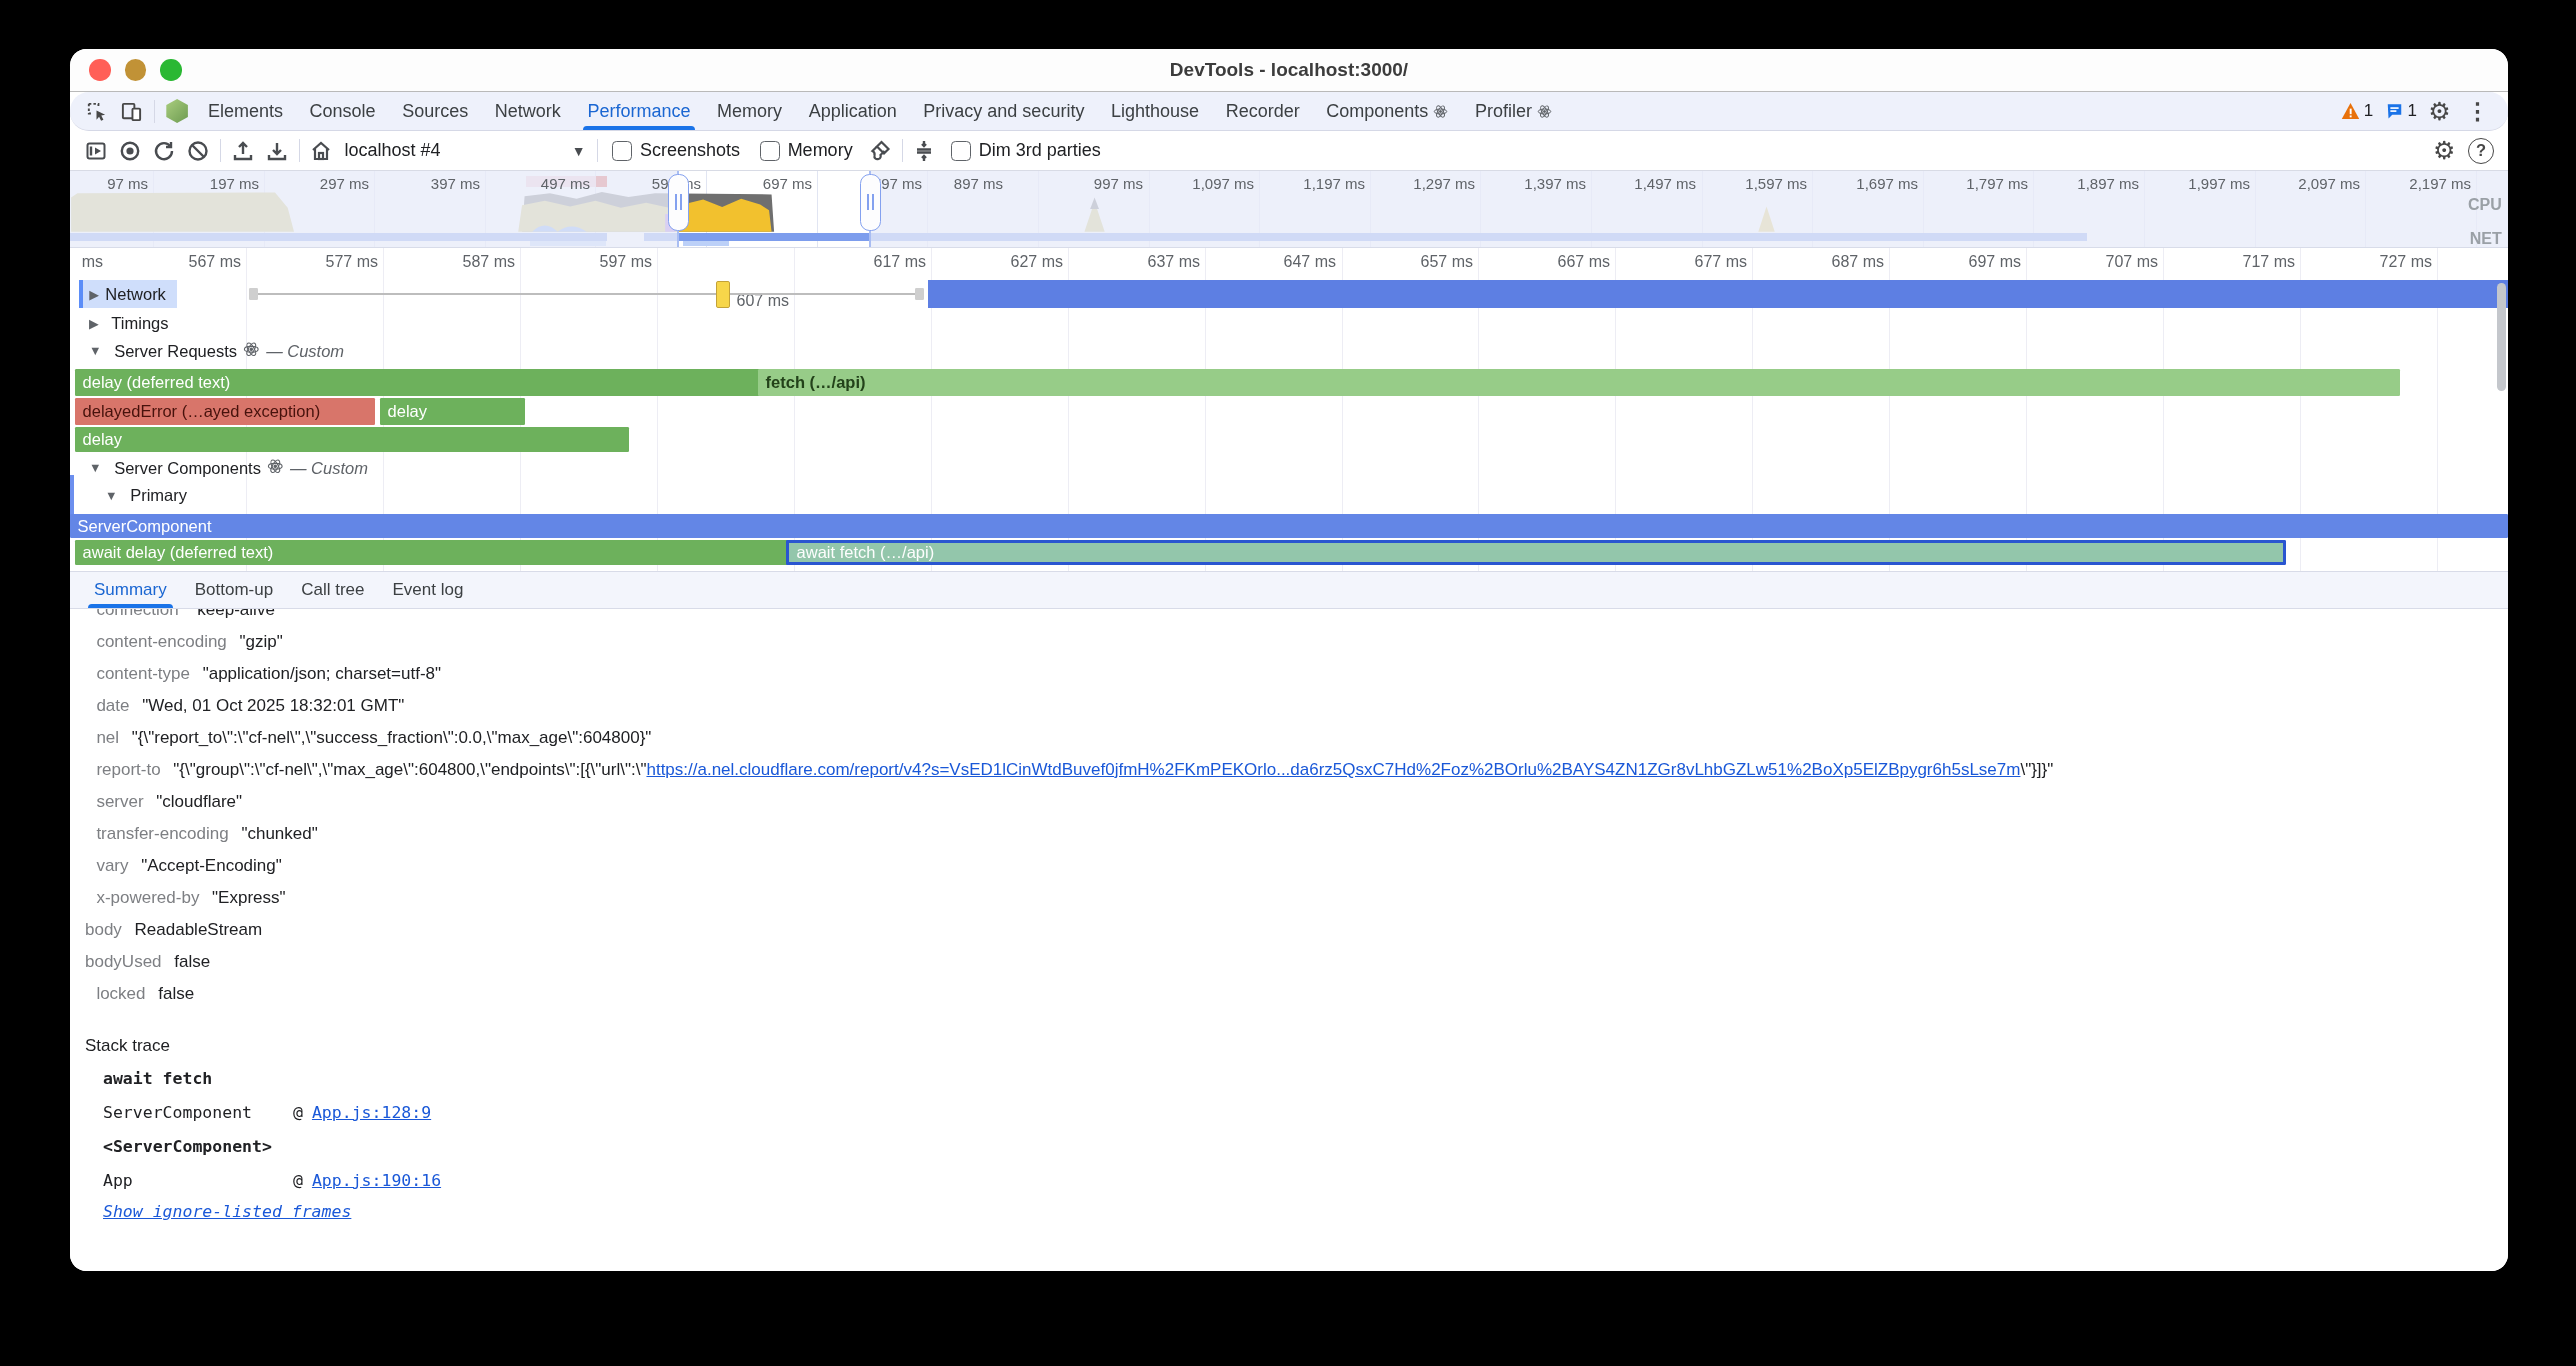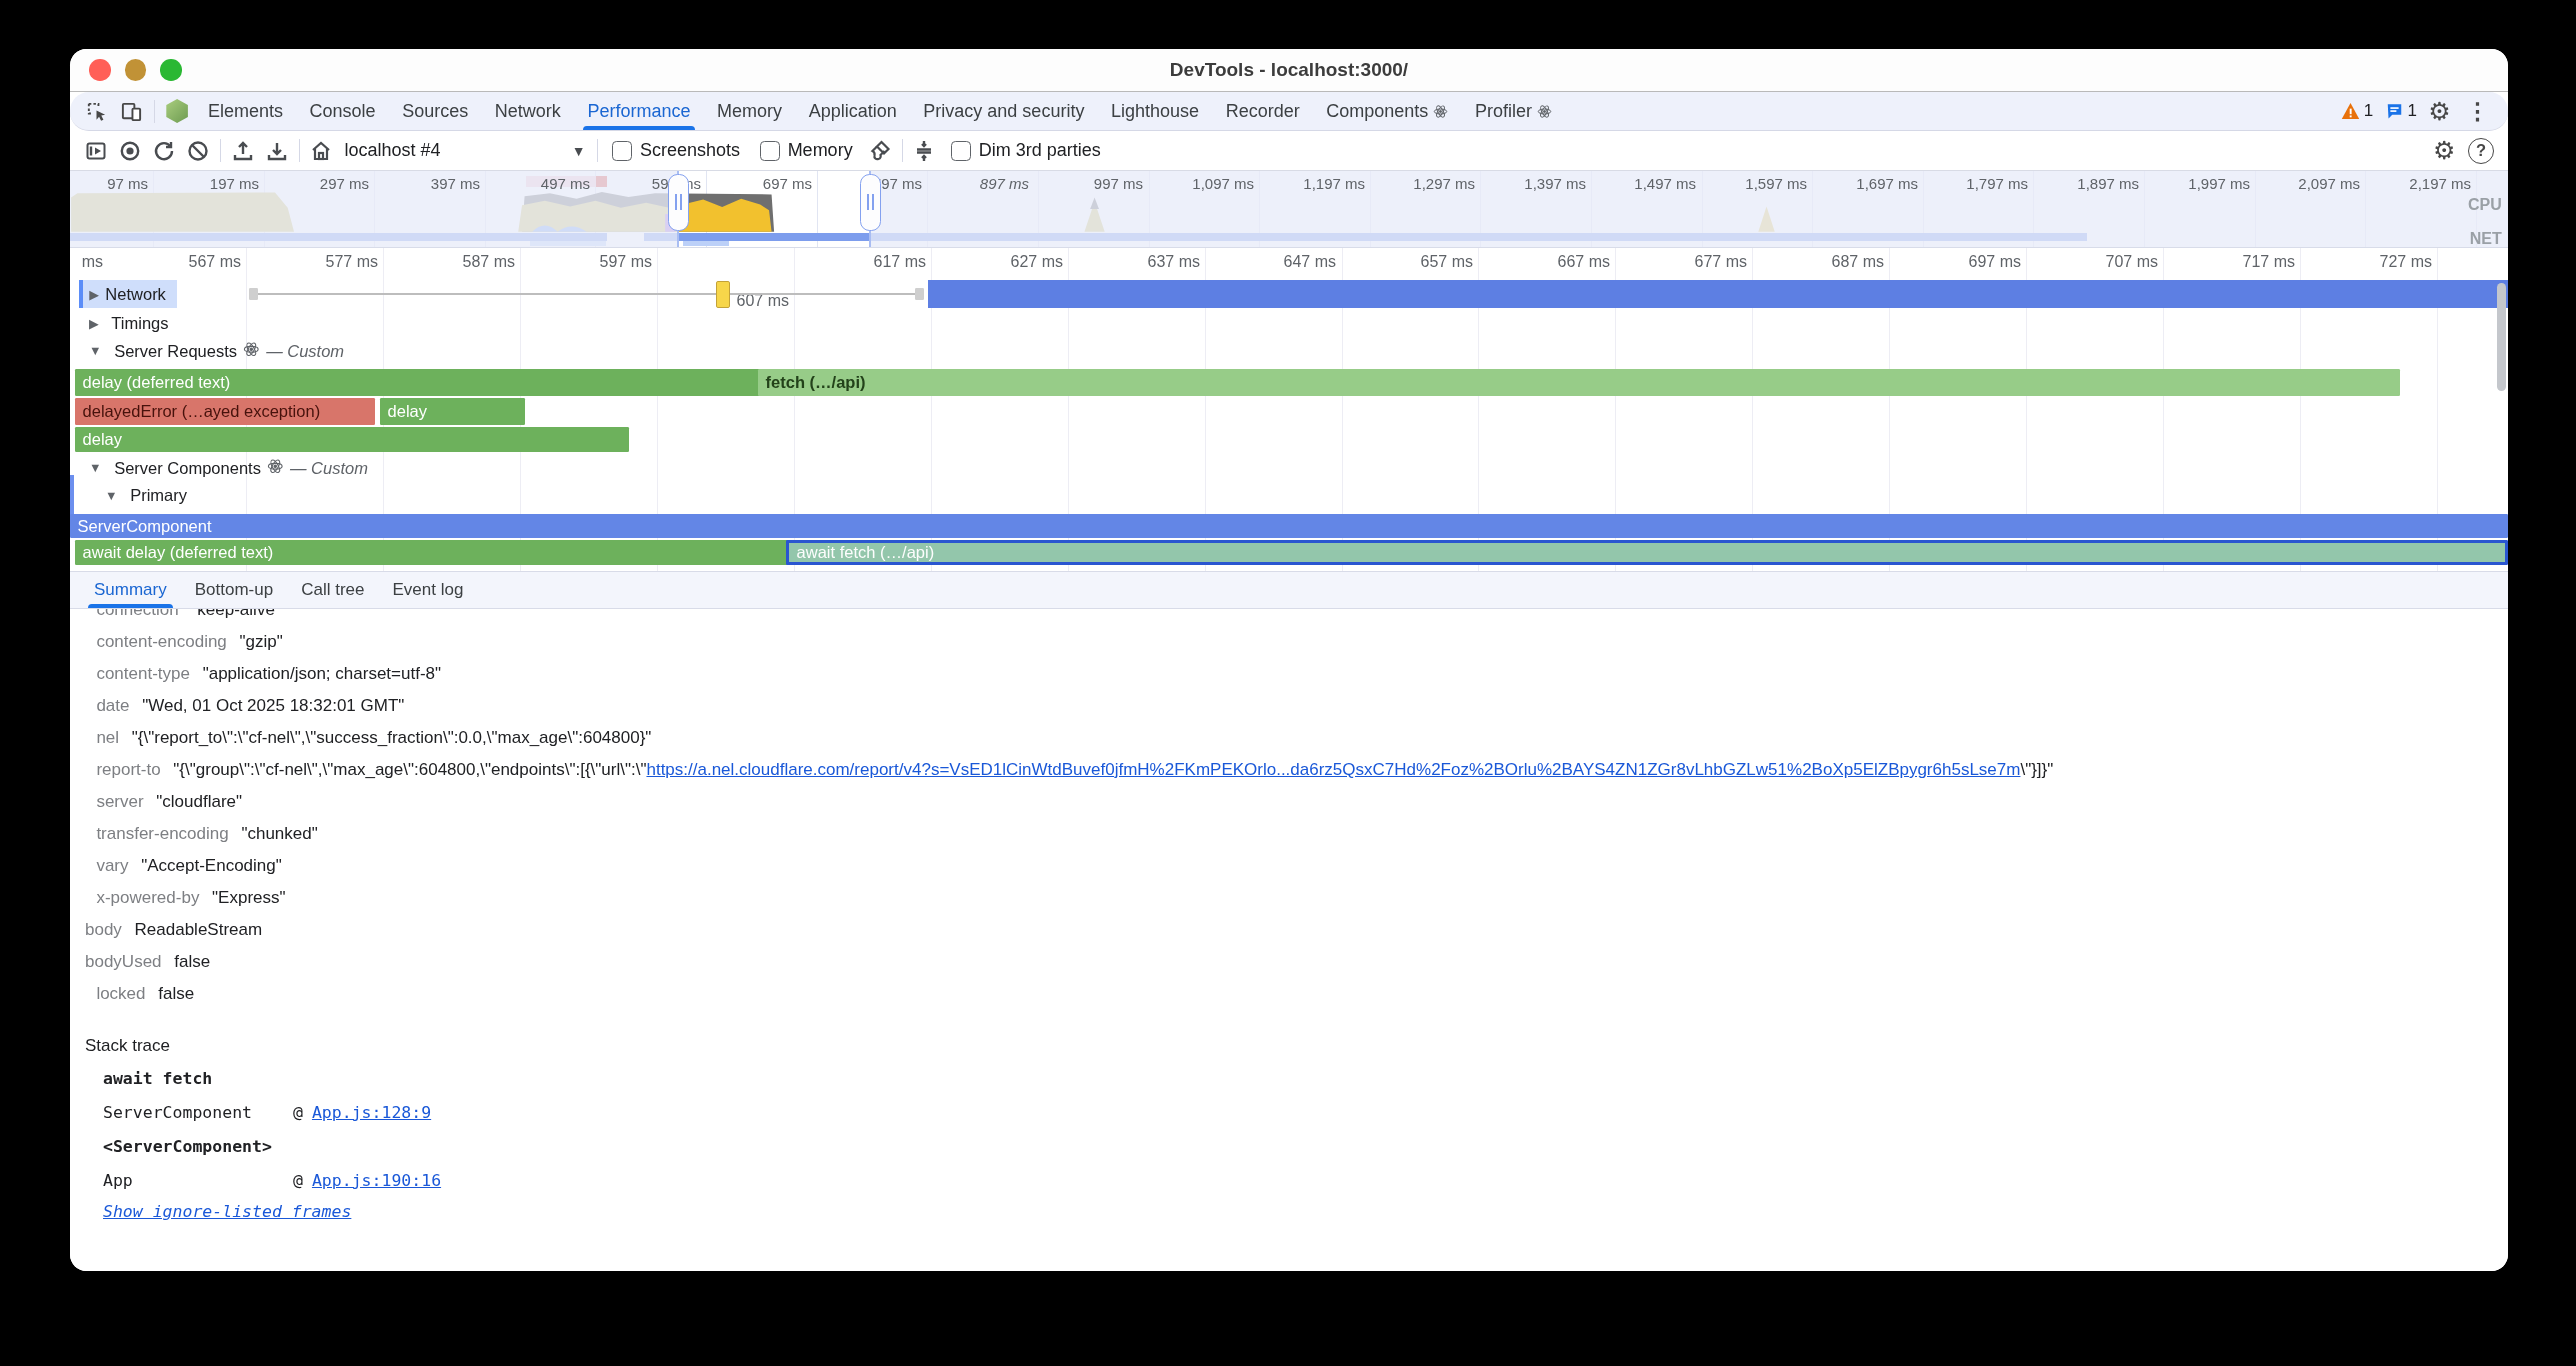--- a/index.html
+++ b/index.html
@@ -326,21 +326,21 @@
         <span class="ov-label" style="left: 410px;">397 ms</span>
         <div class="ov-grid" style="left: 525px;"></div>
         <span class="ov-label" style="left: 520px;">497 ms</span>
         <div class="ov-grid" style="left: 636px;"></div>
         <span class="ov-label" style="left: 631px;">597 ms</span>
         <div class="ov-grid" style="left: 747px;"></div>
         <span class="ov-label" style="left: 742px;">697 ms</span>
         <div class="ov-grid" style="left: 857px;"></div>
         <span class="ov-label" style="left: 852px;">797 ms</span>
         <div class="ov-grid" style="left: 968px;"></div>
-        <span class="ov-label" style="left: 959px; font-style: italic;">897 ms</span>
+        <span class="ov-label" style="left: 933px;">897 ms</span>
         <div class="ov-grid" style="left: 1079px;"></div>
         <span class="ov-label" style="left: 1073px;">997 ms</span>
         <div class="ov-grid" style="left: 1189px;"></div>
         <span class="ov-label" style="left: 1184px;">1,097 ms</span>
         <div class="ov-grid" style="left: 1300px;"></div>
         <span class="ov-label" style="left: 1295px;">1,197 ms</span>
         <div class="ov-grid" style="left: 1410px;"></div>
         <span class="ov-label" style="left: 1405px;">1,297 ms</span>
         <div class="ov-grid" style="left: 1521px;"></div>
         <span class="ov-label" style="left: 1516px;">1,397 ms</span>
@@ -475,21 +475,21 @@
       </div>
       <div class="trow" id="sc-r1" style="top:266px;height:24px">
           <div class="bar blue" style="left: 0px; width: 2438px;">
             <span>ServerComponent</span>
           </div>
         </div>
       <div class="trow" id="sc-r2" style="top:292px;height:25px">
           <div class="bar green" style="left: 5px; width: 718px;">
             <span>await delay (deferred text)</span>
           </div>
-          <div class="bar teal selected" style="left: 716px; width: 1722px; text-align: center;">
+          <div class="bar teal selected" style="left: 716px; width: 1500px; text-align: center;">
             <span>await fetch (…/api)</span>
           </div>
         </div>
 
       <div class="vthumb" style="top:35px;height:108px"></div>
     </div>
 
     <div class="summarybar" id="summarybar">
         <div class="stab active">Summary</div>
         <div class="stab">Bottom-up</div>

